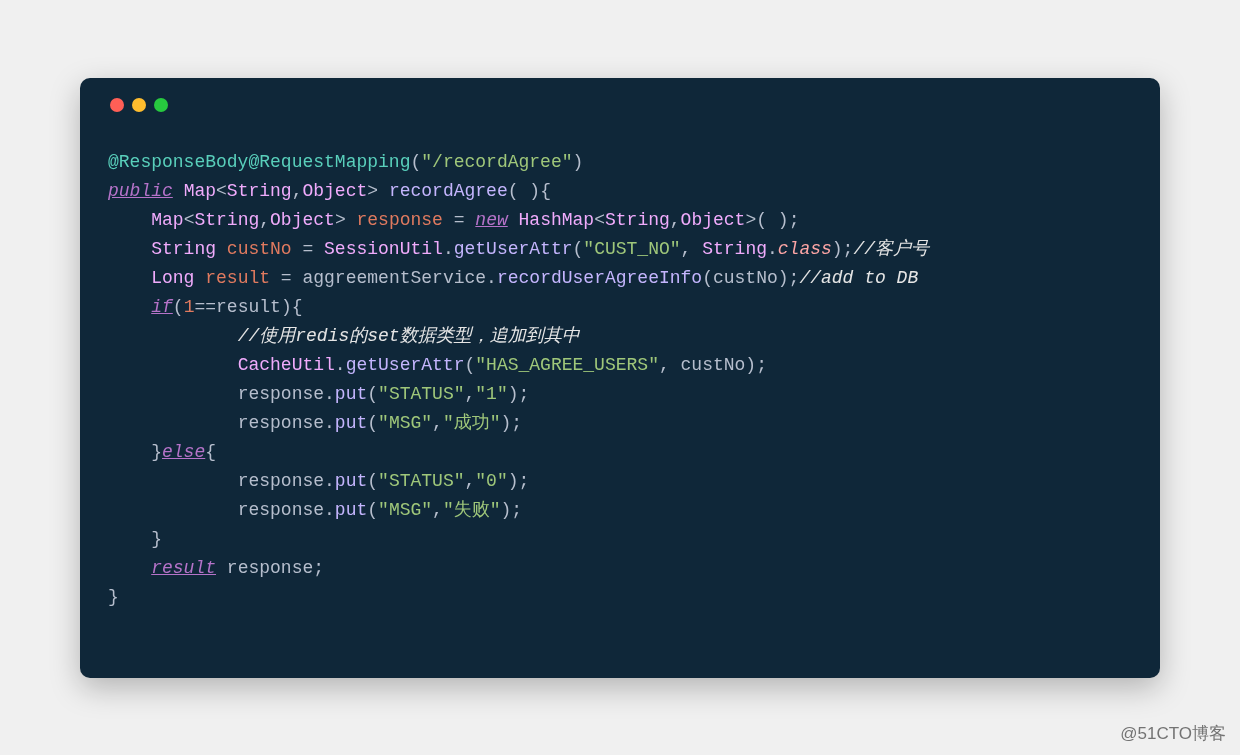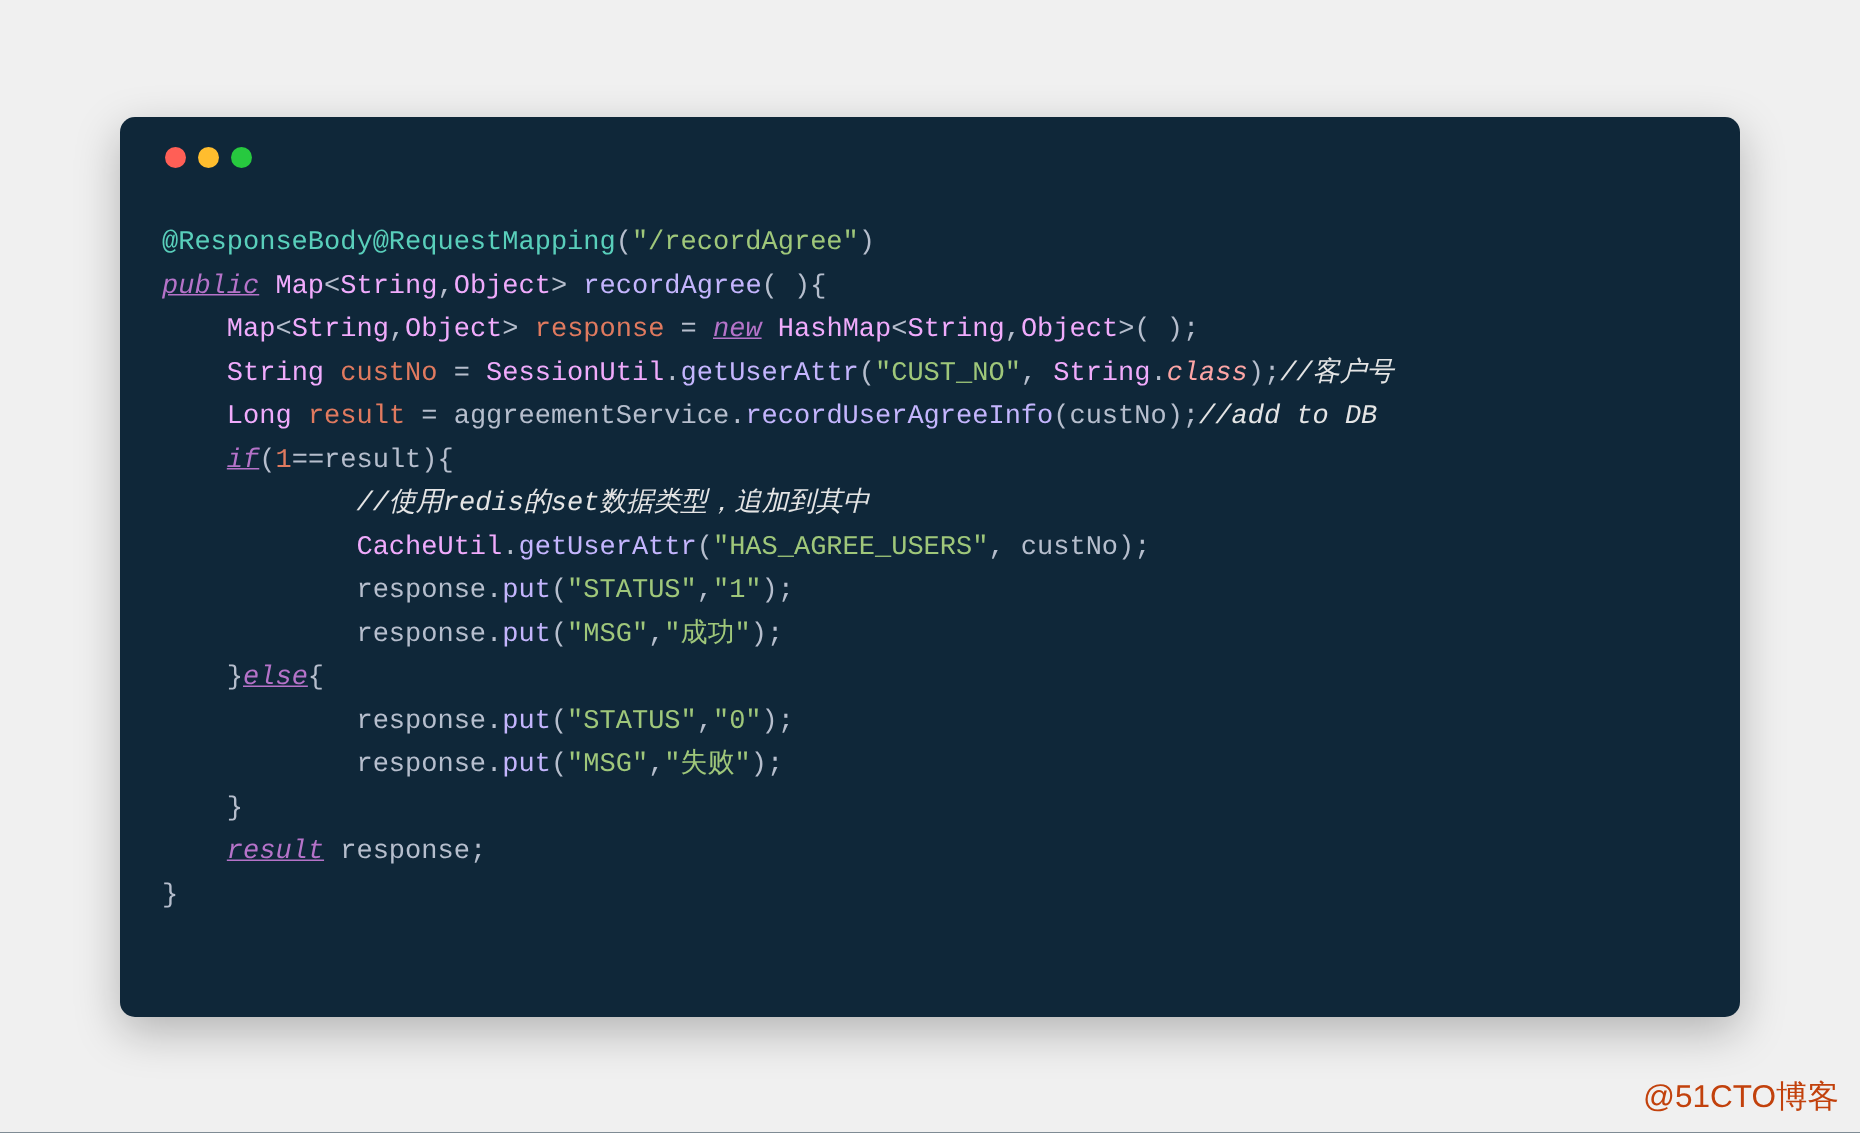--- a/index.html
+++ b/index.html
@@ -48,22 +48,22 @@
   .var        { color:#e07a5f; }
   .num        { color:#e07a5f; }
   .string     { color:#9fc77a; }
   .plain      { color:#b6becd; }
   .comment    { color:#e5e5e5; font-style: italic; }
   .watermark {
     position: absolute;
     right: 14px;
     bottom: 10px;
     font-family: Arial, sans-serif;
-    font-size: 21px;
-    color: #c2410c;
+    font-size: 17px;
+    color: #737373;
   }
 </style>
 </head>
 <body>
 
 <div class="frame">
   <div class="traffic">
     <span class="dot red"></span>
     <span class="dot yellow"></span>
     <span class="dot green"></span>

